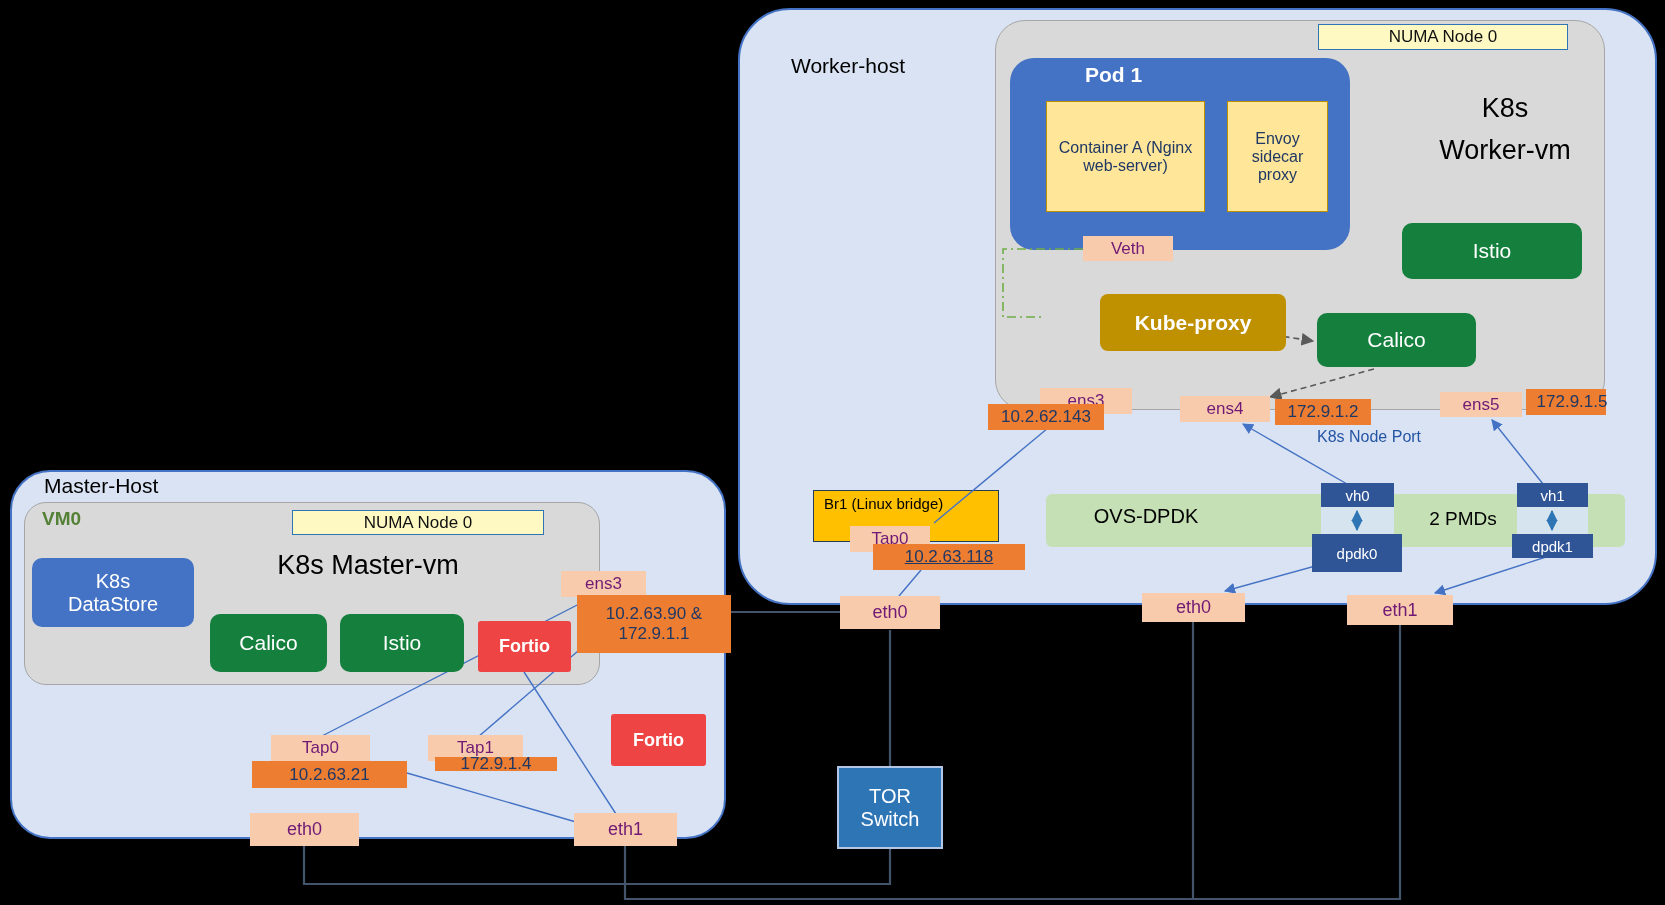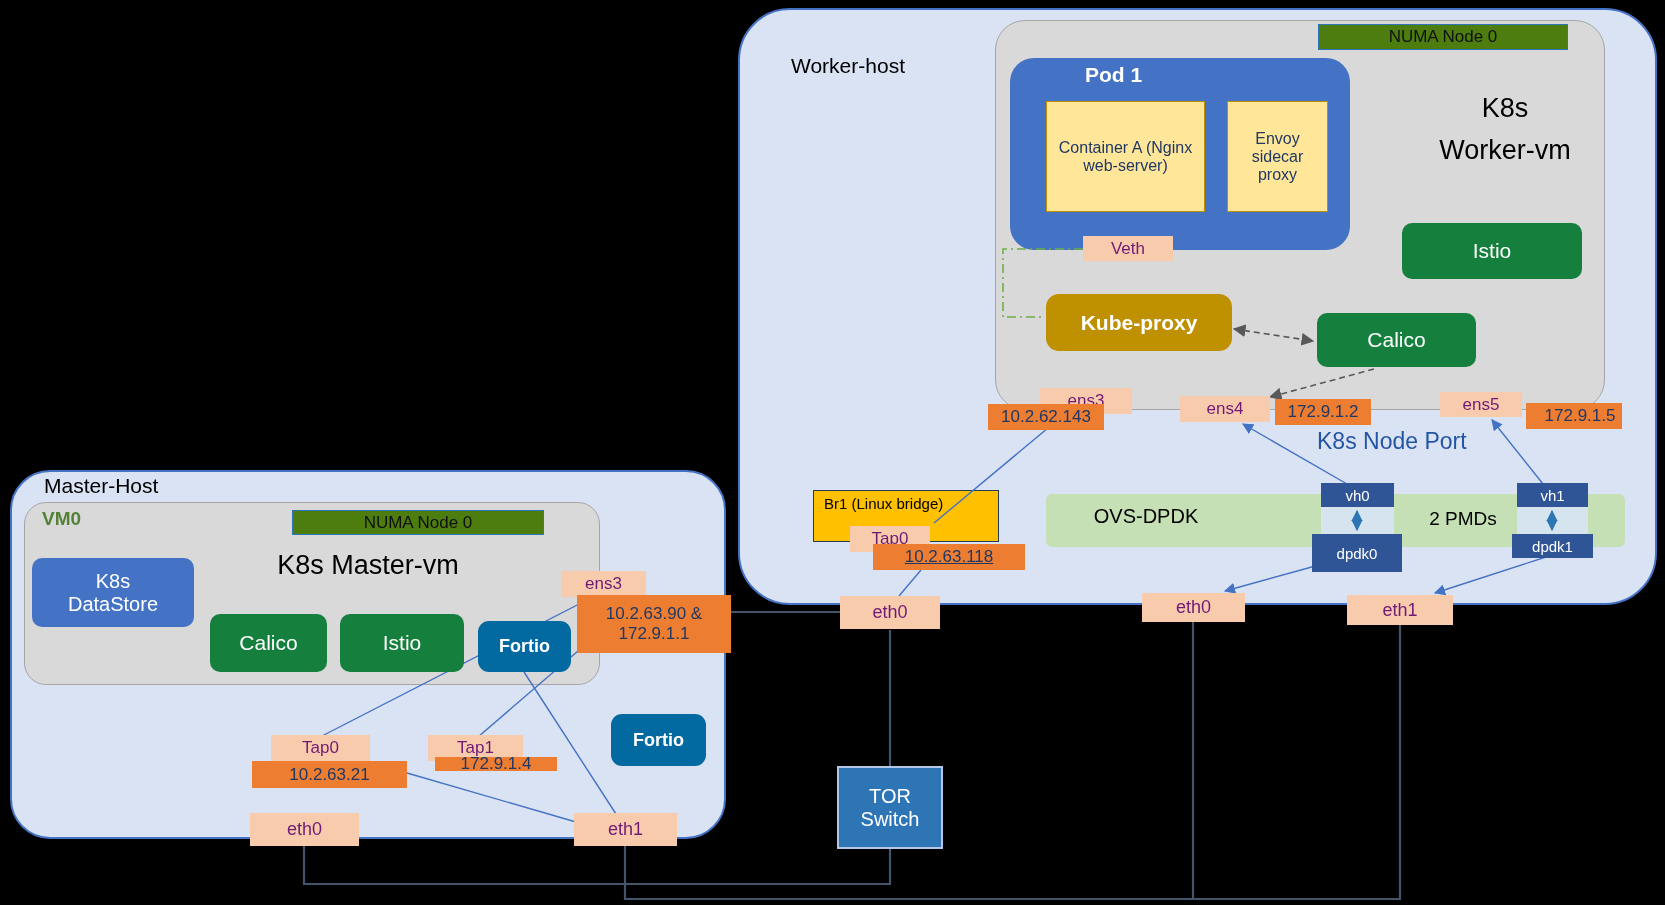--- a/index.html
+++ b/index.html
@@ -6,25 +6,25 @@
   #stage{position:relative;width:1665px;height:905px;background:#000;overflow:hidden;
          font-family:"Liberation Sans",sans-serif;}
   .box{position:absolute;box-sizing:border-box;font-family:"Liberation Sans",sans-serif;}
   .t{position:absolute;font-family:"Liberation Sans",sans-serif;color:#000;}
   .c{display:flex;align-items:center;justify-content:center;text-align:center;}
   .pre{white-space:pre-line;}
   .z1{z-index:1}.z3{z-index:3}
   #lines{position:absolute;left:0;top:0;z-index:2;}
   .host{background:#dae3f3;border:2.5px solid #4472c4;}
   .vmgray{background:#d9d9d9;border:1.5px solid #a6a6a6;}
-  .numa{background:#4d7c0f;border:1.5px solid #2e75b6;color:#111;font-size:17px;}
+  .numa{background:#fef9c3;border:1.5px solid #2e75b6;color:#111;font-size:17px;}
   .bluebox{background:#4472c4;color:#fff;border-radius:10px;}
   .grayblue{background:#15803d;color:#fff;border-radius:10px;font-size:21px;}
   .gold{background:#bf9000;color:#fff;border-radius:8px;font-weight:bold;font-size:21px;}
-  .olive{background:#0369a1;color:#fff;border-radius:11px;font-weight:bold;font-size:18px;}
+  .olive{background:#ef4444;color:#fff;border-radius:3px;font-weight:bold;font-size:18px;}
   .peach{background:#f8cbad;color:#701a75;font-size:17px;}
   .orange{background:#ed7d31;color:#203864;font-size:17px;}
   .goldbar{background:#ffc000;border:1px solid #243b55;color:#000;font-size:15px;}
   .yellowcard{background:#ffe699;border:1px solid #bf9000;color:#1f3864;font-size:16px;}
   .navy{background:#2f5597;color:#fff;font-size:15px;}
   .lightblue{background:#d6e4f0;}
   .green{background:#c5e0b4;}
   .tor{background:#2e75b6;border:2px solid #b4c7e7;color:#fff;font-size:20px;}
 </style>
 </head>
@@ -111,31 +111,31 @@
 172.9.1.1</div>
   <div class="box peach c z3" style="left:271px;top:735px;width:99px;height:26px;">Tap0</div>
   <div class="box orange c z3" style="left:252px;top:761px;width:155px;height:27px;">10.2.63.21</div>
   <div class="box peach c z3" style="left:428px;top:735px;width:95px;height:26px;">Tap1</div>
   <div class="box orange c z3" style="left:435px;top:757px;width:122px;height:14px;">172.9.1.4</div>
   <div class="box olive c z3" style="left:611px;top:714px;width:95px;height:52px;">Fortio</div>
   <div class="box peach c z3" style="left:250px;top:813px;width:109px;height:33px;font-size:18px;">eth0</div>
   <div class="box peach c z3" style="left:574px;top:813px;width:103px;height:33px;font-size:18px;">eth1</div>
 
   <div class="box peach c z3" style="left:1083px;top:236px;width:90px;height:25px;">Veth</div>
-  <div class="box gold c z3" style="left:1046px;top:294px;width:186px;height:57px;border-radius:13px;">Kube-proxy</div>
+  <div class="box gold c z3" style="left:1100px;top:294px;width:186px;height:57px;">Kube-proxy</div>
   <div class="box grayblue c z3" style="left:1317px;top:313px;width:159px;height:54px;">Calico</div>
   <div class="box grayblue c z3" style="left:1402px;top:223px;width:180px;height:56px;">Istio</div>
 
   <div class="box peach c z3" style="left:1040px;top:388px;width:92px;height:26px;">ens3</div>
   <div class="box orange c z3" style="left:988px;top:404px;width:116px;height:26px;">10.2.62.143</div>
   <div class="box peach c z3" style="left:1180px;top:396px;width:90px;height:26px;">ens4</div>
   <div class="box orange c z3" style="left:1275px;top:399px;width:96px;height:26px;">172.9.1.2</div>
-  <div class="t z3" style="left:1317px;top:428px;font-size:23px;color:#2455a4;">K8s Node Port</div>
+  <div class="t z3" style="left:1317px;top:428px;font-size:16px;color:#2455a4;">K8s Node Port</div>
   <div class="box peach c z3" style="left:1440px;top:392px;width:82px;height:25px;">ens5</div>
-  <div class="box orange c z3" style="left:1526px;top:403px;width:96px;height:26px;padding-left:12px;">172.9.1.5</div>
+  <div class="box orange c z3" style="left:1526px;top:389px;width:80px;height:26px;padding-left:12px;">172.9.1.5</div>
 
   <div class="box peach c z3" style="left:850px;top:526px;width:80px;height:26px;">Tap0</div>
   <div class="box orange c z3" style="left:873px;top:544px;width:152px;height:26px;text-decoration:underline;">10.2.63.118</div>
 
   <div class="t z3 c" style="left:1066px;top:505px;width:160px;font-size:20px;">OVS-DPDK</div>
   <div class="t z3 c" style="left:1408px;top:508px;width:110px;font-size:19px;">2 PMDs</div>
   <div class="box navy c z3" style="left:1321px;top:483px;width:73px;height:24px;">vh0</div>
   <div class="box navy c z3" style="left:1517px;top:483px;width:71px;height:24px;">vh1</div>
   <div class="box navy c z3" style="left:1312px;top:534px;width:90px;height:38px;">dpdk0</div>
   <div class="box navy c z3" style="left:1512px;top:534px;width:81px;height:24px;">dpdk1</div>

